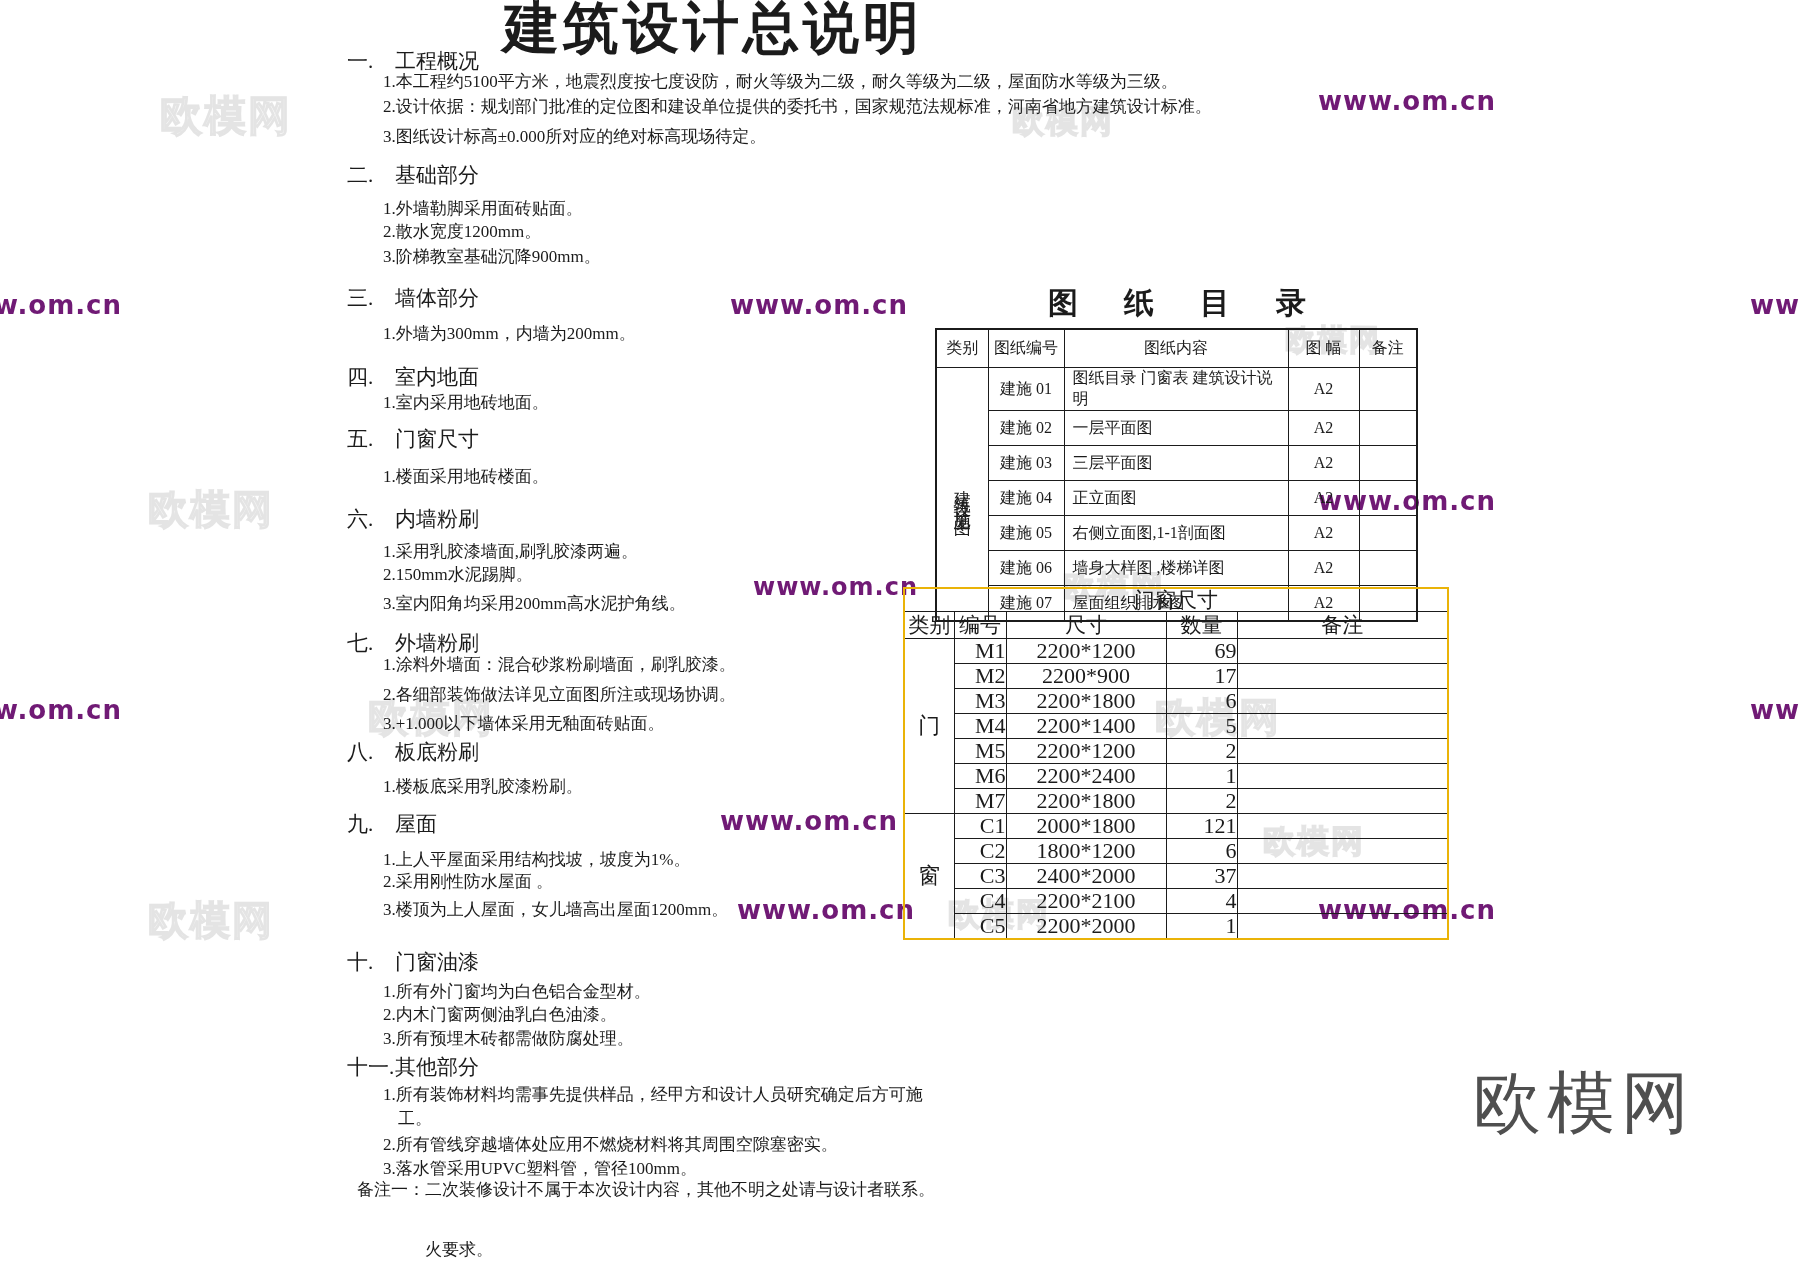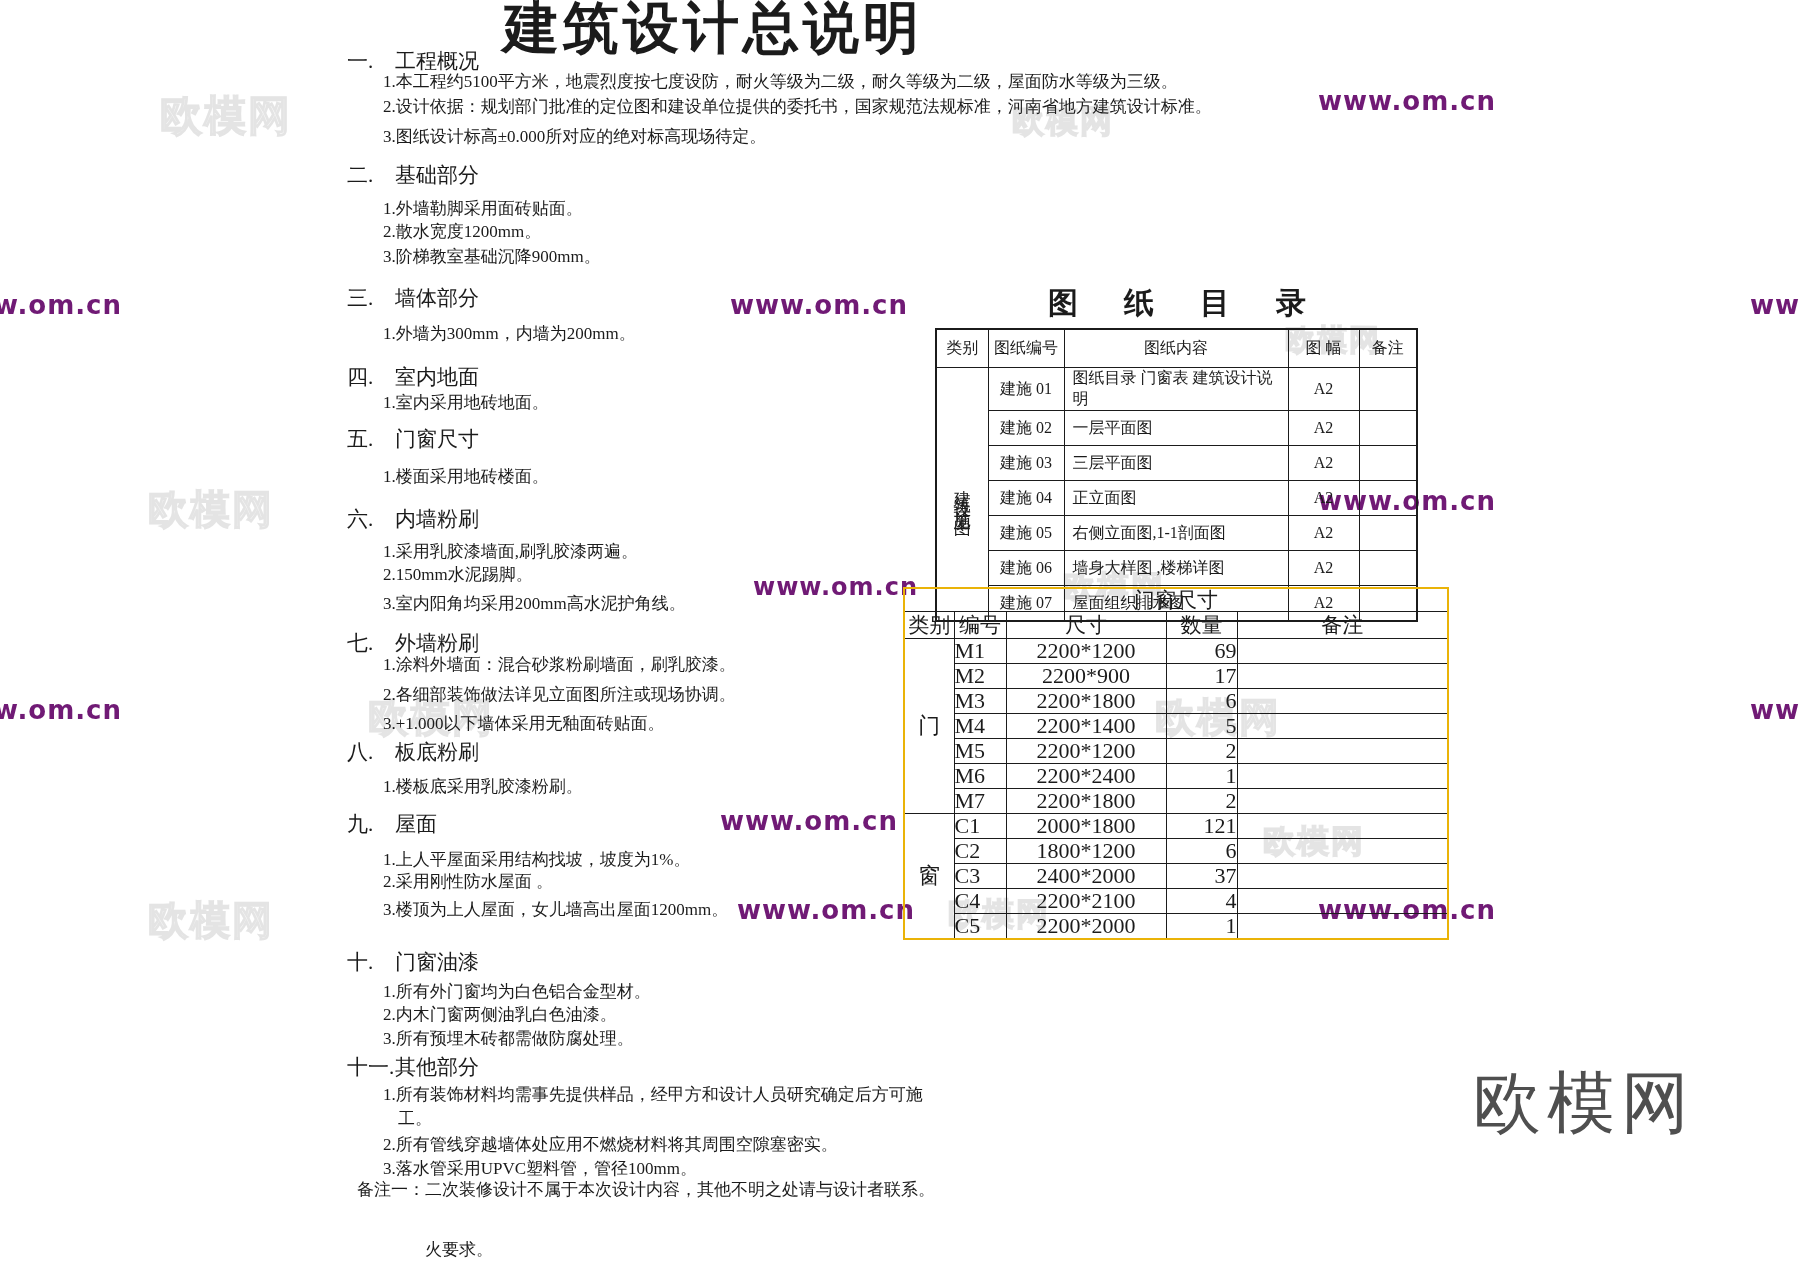--- a/index.html
+++ b/index.html
@@ -31,21 +31,21 @@
   .cat-row td{height:34px;}
   .cell-center{text-align:center;margin-left:24px;}
   .cell-left{text-align:left;padding-left:8px !important;}
   .vert{writing-mode:vertical-lr;text-orientation:upright;letter-spacing:5px;font-size:17px;
         margin:0 auto;line-height:1;}
 
   .dw-table{position:absolute;left:903px;top:587px;width:544px;border:2px solid #eab308;}
   .dw-title td{height:22px;text-align:center;font-size:21px;line-height:1;}
   .dw-head td{height:26px;text-align:center;font-size:21px;line-height:1;}
   .dw-row td{height:24px;font-size:22px;line-height:1;}
-  .dw-code{text-align:left;}
+  .dw-code{text-align:right;}
   .dw-size{text-align:center;}
   .dw-qty{text-align:right;padding-left:10px !important;}
   .dw-cat{text-align:center;font-size:25px;}
 </style>
 </head>
 <body>
 
 <div class="canvas">
 
   <div class="wm" style="left:160px;top:88px;font-size:42px">欧模网</div>

